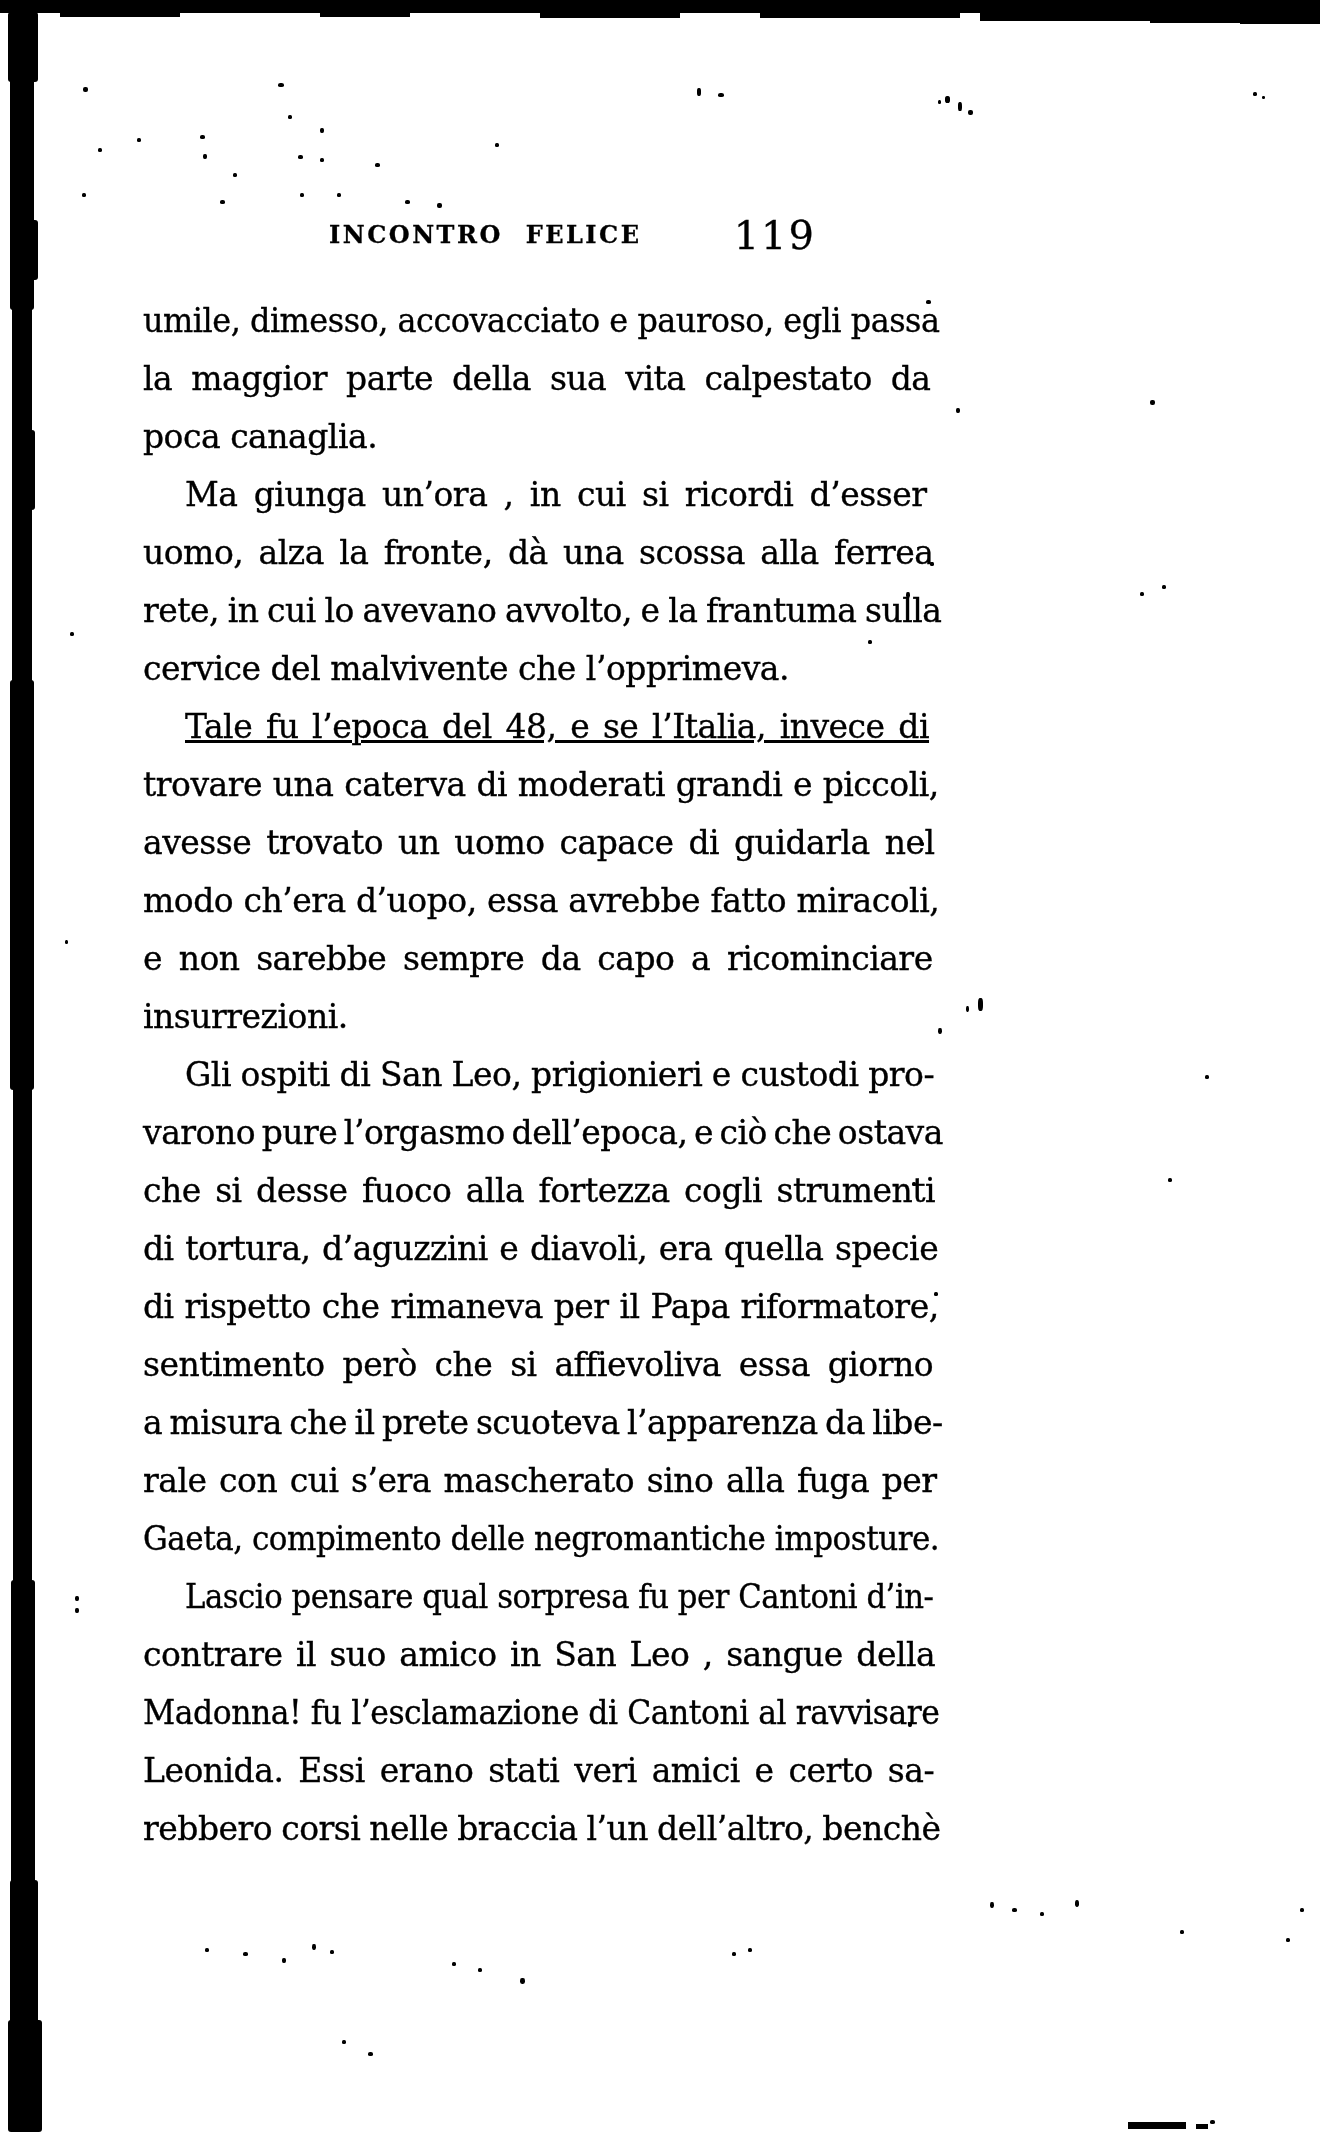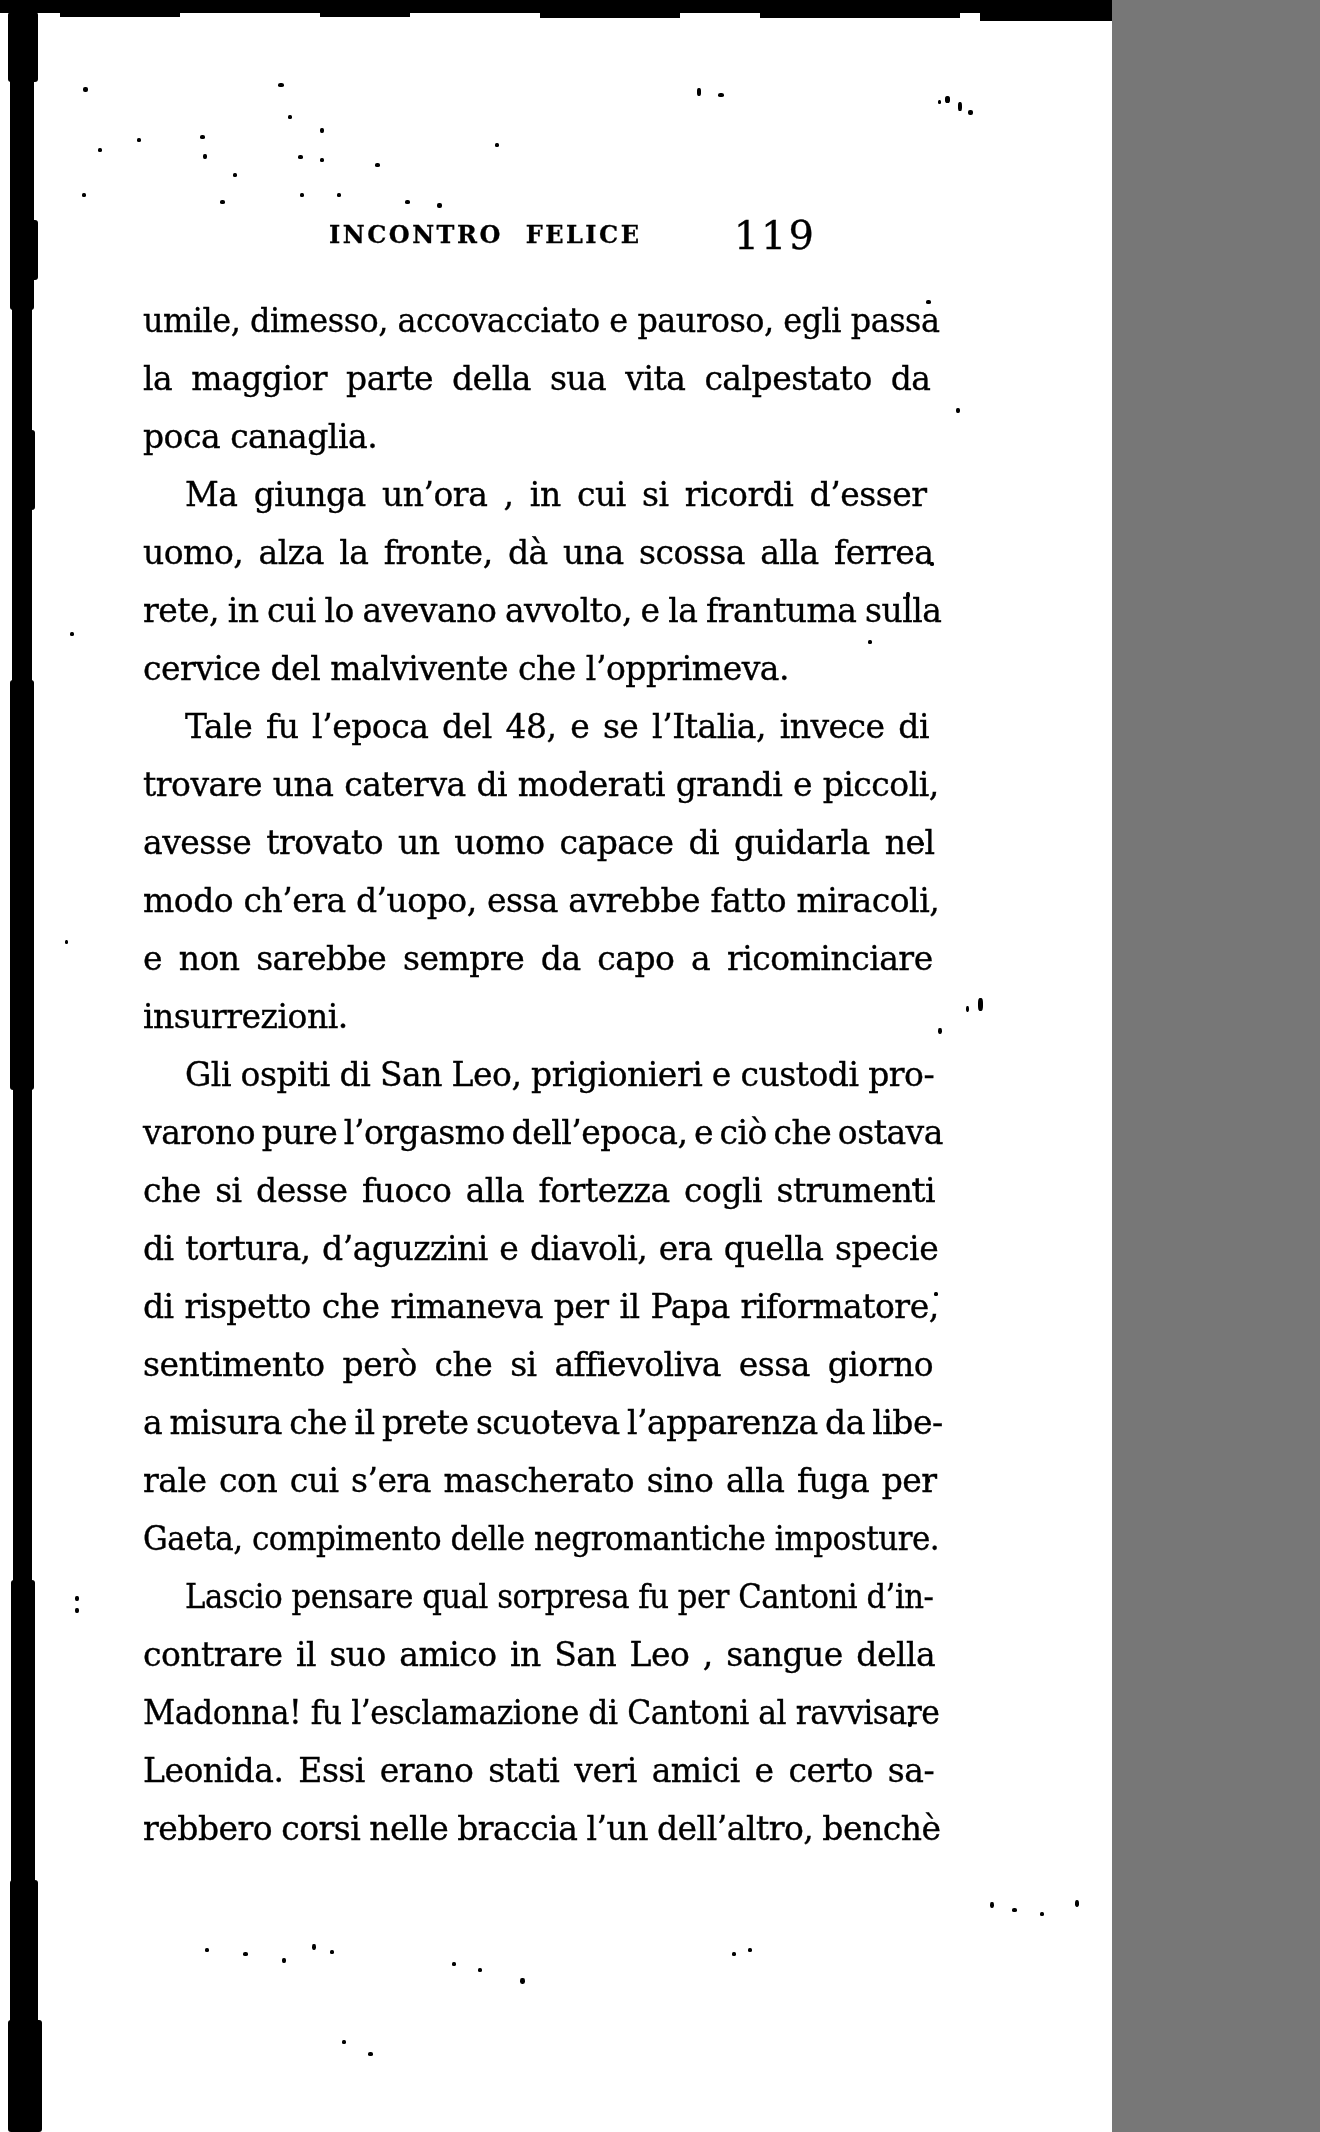--- a/index.html
+++ b/index.html
@@ -1,18 +1,18 @@
 <!DOCTYPE html>
 <html><head>
 <meta charset="utf-8">
 <style>
   html,body{margin:0;padding:0;background:#777;}
   .scan-page{
     position:relative;
-    width:1112px;height:2132px;
+    width:1320px;height:2132px;
     background:#ffffff;
     overflow:hidden;
     font-family:"DejaVu Serif", serif;
     color:#000;
   }
   
   .edge-top{position:absolute;left:0;top:0;width:1320px;height:13px;background:#000;}
   .edge-frag{position:absolute;background:#000;}
   .edge-left-seg{position:absolute;background:#000;border-radius:3px;}
   
@@ -79,21 +79,21 @@
   </div>
 
   <div class="body-text" id="bodyText">
       <div class="bline"><span class="lt" style="transform: scaleX(0.966462);">umile, dimesso, accovacciato e pauroso, egli passa</span></div>
       <div class="bline"><span class="lt" style="word-spacing: 9.00223px;">la maggior parte della sua vita calpestato da</span></div>
       <div class="bline"><span class="lt">poca canaglia.</span></div>
       <div class="bline" style="padding-left: 42px;"><span class="lt" style="word-spacing: 6.2793px;">Ma giunga un’ora , in cui si ricordi d’esser</span></div>
       <div class="bline"><span class="lt" style="word-spacing: 5.32812px;">uomo, alza la fronte, dà una scossa alla ferrea</span></div>
       <div class="bline"><span class="lt" style="word-spacing: -1.38715px;">rete, in cui lo avevano avvolto, e la frantuma sulla</span></div>
       <div class="bline"><span class="lt">cervice del malvivente che l’opprimeva.</span></div>
-      <div class="bline" style="padding-left: 42px;"><span class="lt" style="word-spacing: 3.7309px;">Tale fu l’epoca del 48, e se l’Italia, invece di</span></div>
+      <div class="bline" style="padding-left: 42px;"><span class="lt" style="word-spacing: 3.7309px; text-decoration: underline;">Tale fu l’epoca del 48, e se l’Italia, invece di</span></div>
       <div class="bline"><span class="lt" style="word-spacing: 0.745536px;">trovare una caterva di moderati grandi e piccoli,</span></div>
       <div class="bline"><span class="lt" style="word-spacing: 4.92188px;">avesse trovato un uomo capace di guidarla nel</span></div>
       <div class="bline"><span class="lt" style="word-spacing: 0.283854px;">modo ch’era d’uopo, essa avrebbe fatto miracoli,</span></div>
       <div class="bline"><span class="lt" style="word-spacing: 6.64955px;">e non sarebbe sempre da capo a ricominciare</span></div>
       <div class="bline"><span class="lt">insurrezioni.</span></div>
       <div class="bline" style="padding-left: 42px;"><span class="lt" style="word-spacing: -0.337891px;">Gli ospiti di San Leo, prigionieri e custodi pro-</span></div>
       <div class="bline"><span class="lt" style="word-spacing: -3.43527px; text-align: center;">varono pure l’orgasmo dell’epoca, e ciò che ostava</span></div>
       <div class="bline"><span class="lt" style="word-spacing: 4.42857px;">che si desse fuoco alla fortezza cogli strumenti</span></div>
       <div class="bline"><span class="lt" style="word-spacing: 1.51562px;">di tortura, d’aguzzini e diavoli, era quella specie</span></div>
       <div class="bline"><span class="lt" style="word-spacing: 0.895089px;">di rispetto che rimaneva per il Papa riformatore,</span></div>

